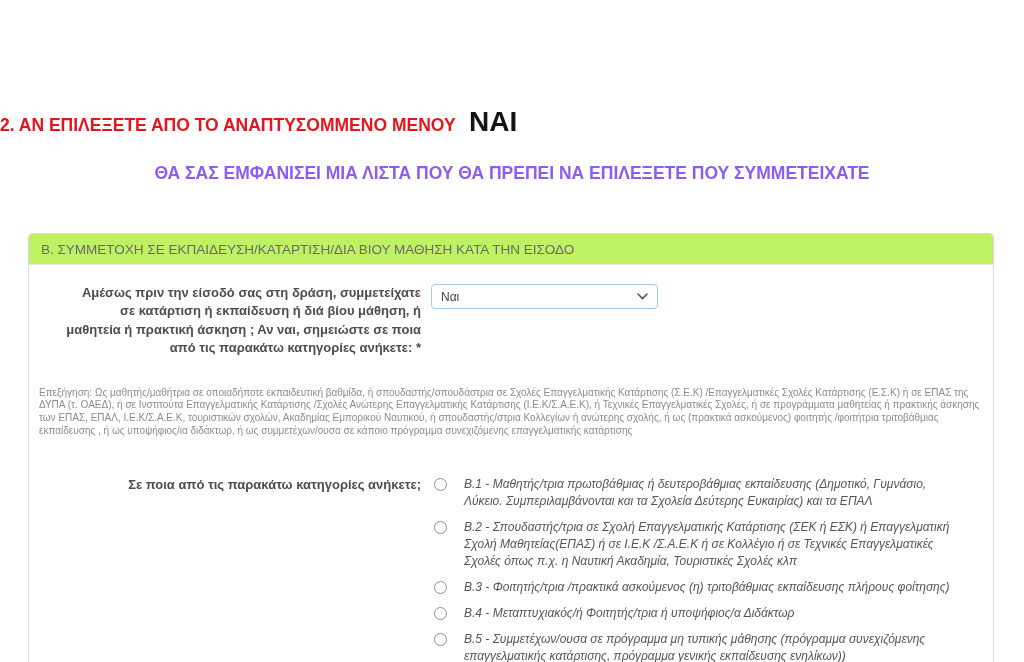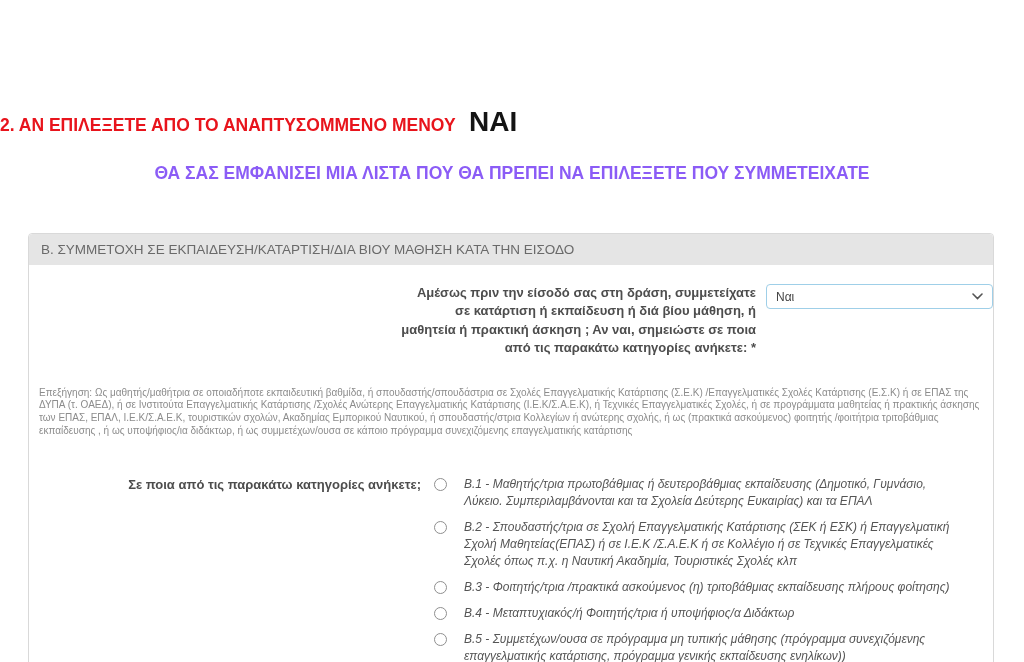--- a/index.html
+++ b/index.html
@@ -17,30 +17,30 @@
     text-align: center; margin-top: 21px;
     color: #8b5cf6; font-weight: bold; font-size: 17.5px;
   }
   .panel {
     position: absolute; left: 28px; top: 233px;
     width: 966px; min-height: 401px;
     border: 1px solid #d9d9d9; border-radius: 4px;
     background: #fff;
   }
   .panel-header {
-    background: #e5e5e5;
+    background: #bef264;
     border-bottom: 1px solid #e5e5e5;
     border-radius: 4px 4px 0 0;
     height: 31px; line-height: 31px;
     padding: 0 12px;
     color: #6a6a6a; font-size: 13.5px;
     white-space: nowrap; overflow: hidden;
   }
   .row { display: flex; align-items: flex-start; }
-  .q1  { margin-top: 19px; justify-content: flex-end; }
+  .q1  { margin-top: 19px; }
   .label-col {
     width: 392px; padding-left: 36px;
     text-align: right;
     font-weight: bold; color: #4d4d4d;
     font-size: 13px; line-height: 1.42;
   }
   .field-col { margin-left: 10px; }
   .select {
     width: 227px; height: 25px;
     border: 1px solid #9fcfe8; border-radius: 4px;

